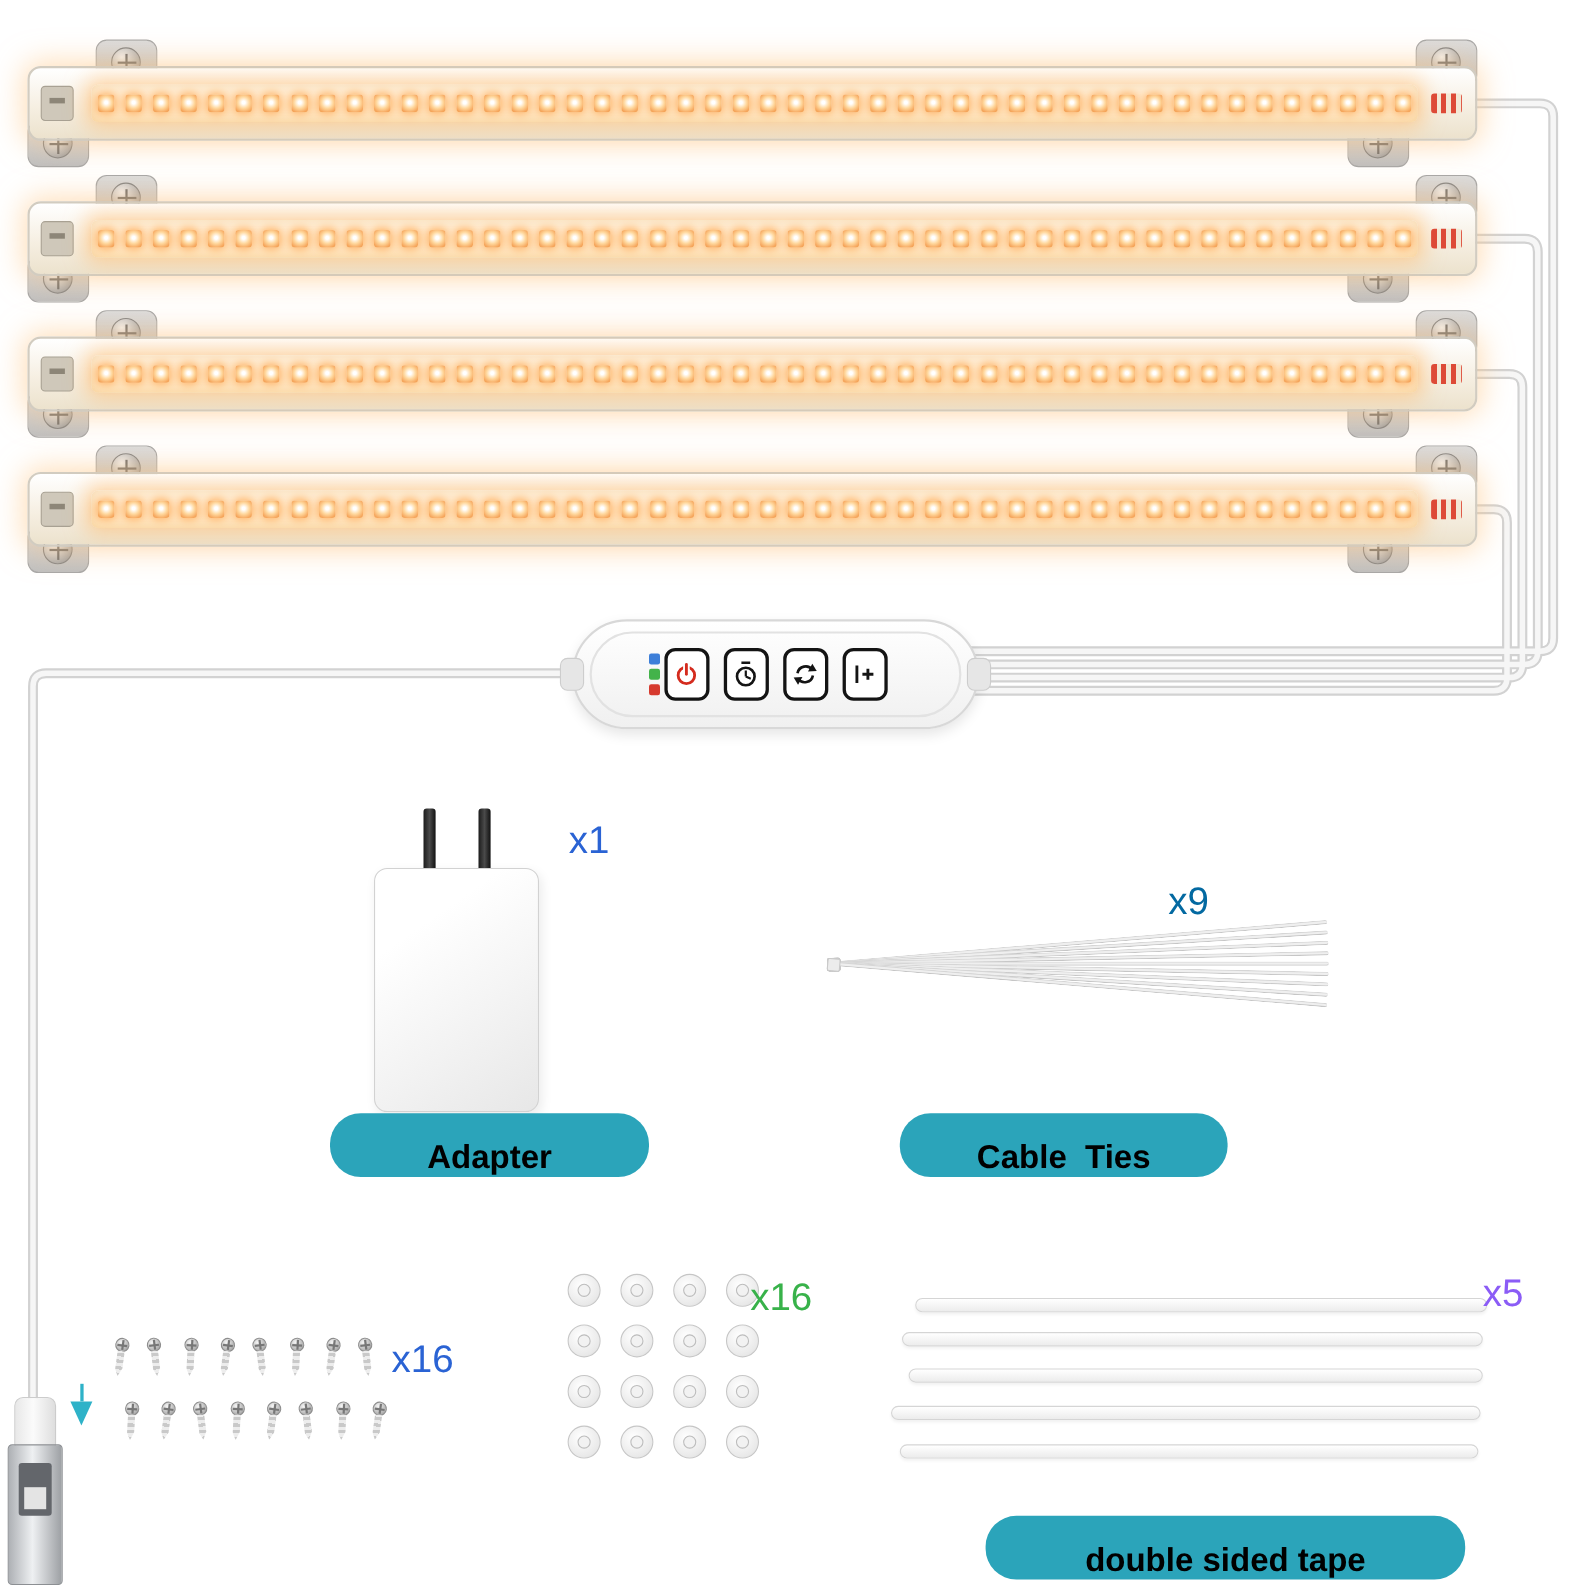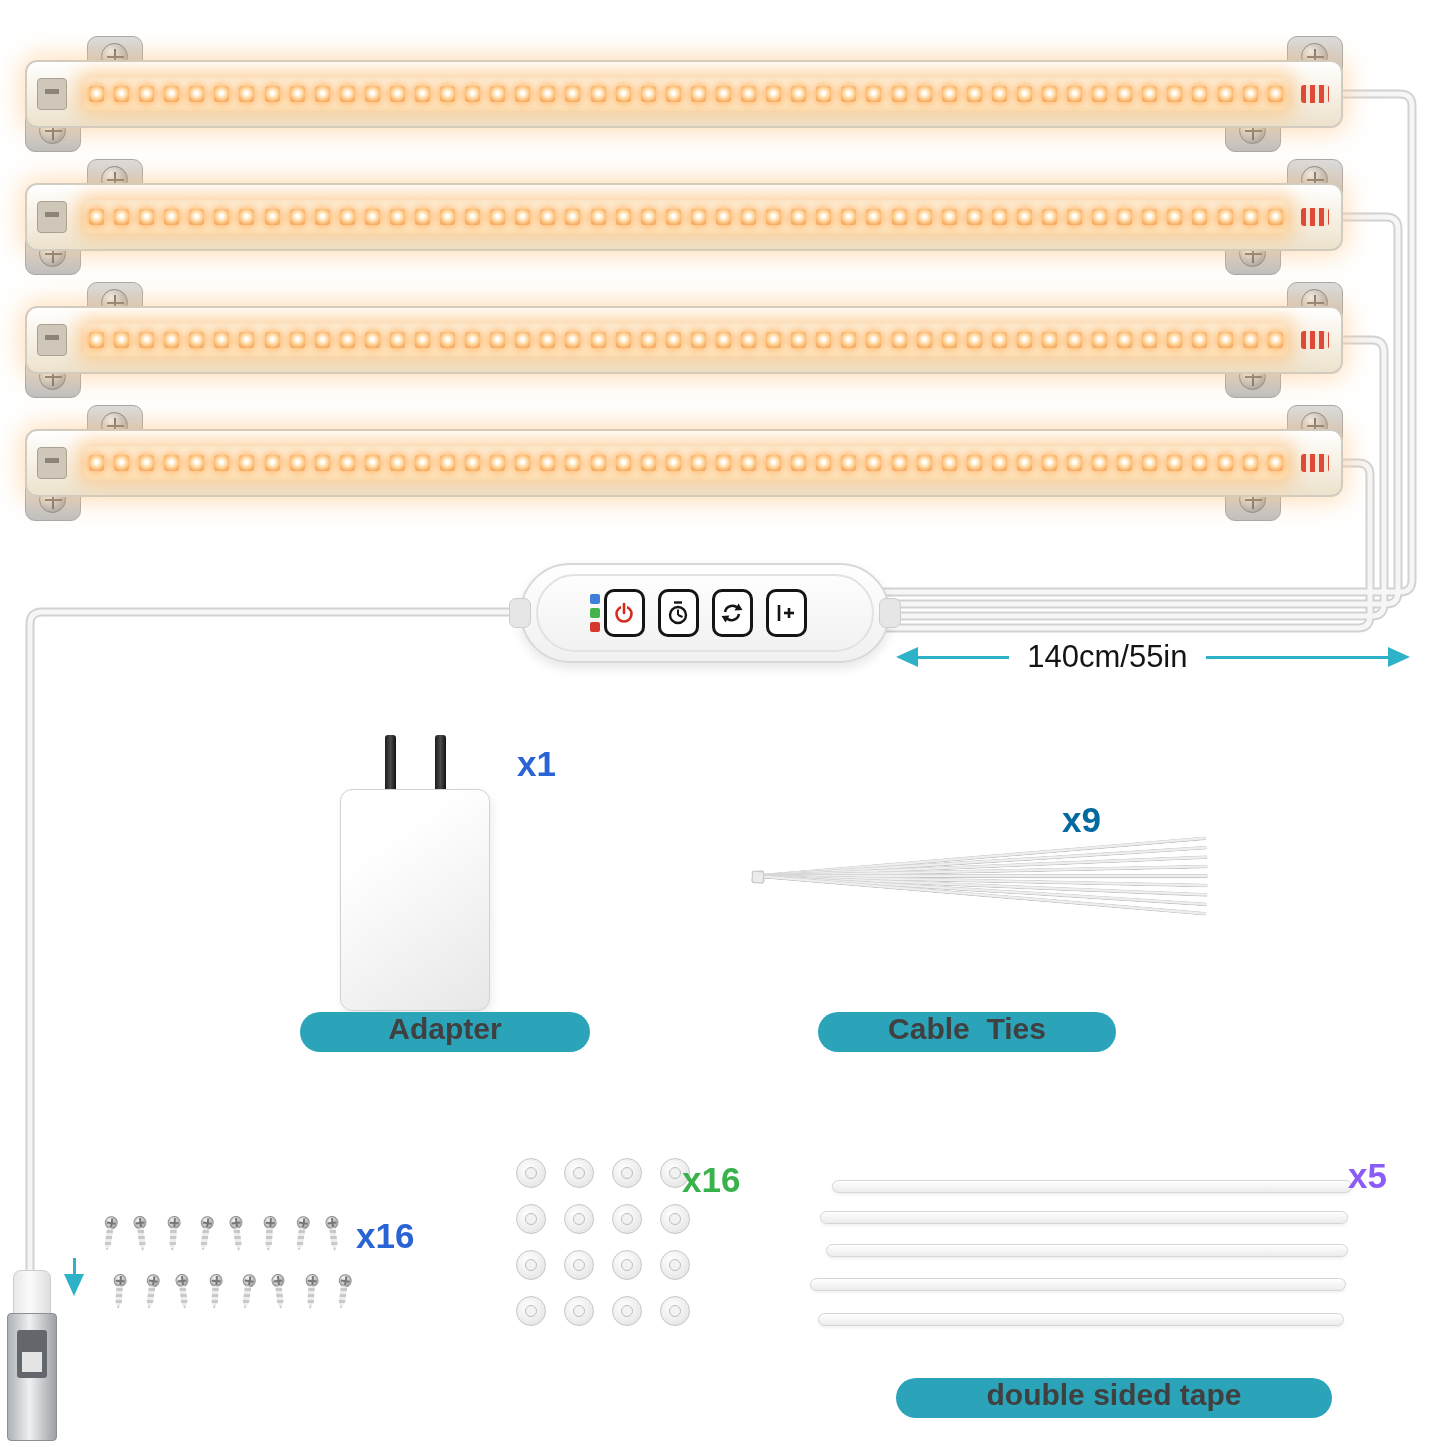--- a/index.html
+++ b/index.html
@@ -59,25 +59,25 @@
   .dim-right .seg:first-of-type{flex:.5}
   .dim-label{padding:0 18px;white-space:nowrap}
   .ah{width:0;height:0;display:block;flex:0 0 auto}
   .ah-l{border-top:10px solid transparent;border-bottom:10px solid transparent;border-right:22px solid var(--teal,#2eb2c8)}
   .ah-r{border-top:10px solid transparent;border-bottom:10px solid transparent;border-left:22px solid var(--teal,#2eb2c8)}
   .ah-d{border-left:10px solid transparent;border-right:10px solid transparent;border-top:22px solid var(--teal,#2eb2c8)}
   .down-arrow-wrap{position:absolute;z-index:6;display:flex;flex-direction:column;align-items:center}
   .varr{width:3px;height:16px;background:var(--teal,#2eb2c8)}
 
   
-  .pill{position:absolute;height:40px;background:var(--pill,#2ba4ba);border-radius:28px;display:flex;align-items:flex-start;justify-content:center;
-    color:#404040;font-weight:bold;font-size:30px;z-index:6}
+  .pill{position:absolute;height:58px;background:var(--pill,#2ba4ba);border-radius:28px;display:flex;align-items:flex-end;justify-content:center;
+    color:#000000;font-weight:bold;font-size:30px;z-index:6}
   .pill span{white-space:pre}
   .pill-sm{font-size:27px}
-  .count{position:absolute;font-size:35px;font-weight:bold;z-index:6}
+  .count{position:absolute;font-size:35px;font-weight:normal;z-index:6}
 
   
   .adapter{position:absolute;left:340px;top:733px;width:154px;height:278px}
   .prong{position:absolute;top:2px;width:11px;height:60px;background:linear-gradient(90deg,#1c1c1c,#4a4a4a 50%,#111);border-radius:3px}
   .prong-1{left:45px}.prong-2{left:95px}
   .adapter-body{position:absolute;left:0;top:56px;width:150px;height:222px;border-radius:12px;
     background:linear-gradient(145deg,#ffffff 25%,#f4f4f4 60%,#e7e7e7);border:1px solid #d2d2d2;box-shadow:2px 4px 10px rgba(0,0,0,.08)}
 
   
   .ties{position:absolute;left:748px;top:828px;width:470px;height:110px}
@@ -407,27 +407,20 @@
             <div class="led"></div>
             <div class="led"></div>
           </div>
           <div class="bar-red"></div>
         </div>
       </div>
     </div>
 
 
 
-  <div class="dim dim-right" style="left:896px;top:640px;width:514px;height:34px">
-    <i class="ah ah-l"></i>
-    <span class="seg"></span>
-    <span class="dim-label">140cm/55in</span>
-    <span class="seg"></span>
-    <i class="ah ah-r"></i>
-  </div>
 
   <div class="down-arrow-wrap" style="left:64px;top:1258px">
     <div class="varr"></div>
     <i class="ah ah-d"></i>
   </div>
 
   <div class="controller">
     <div class="ctrl-nub nub-l"></div>
     <div class="ctrl-nub nub-r"></div>
     <div class="ctrl-inner">

